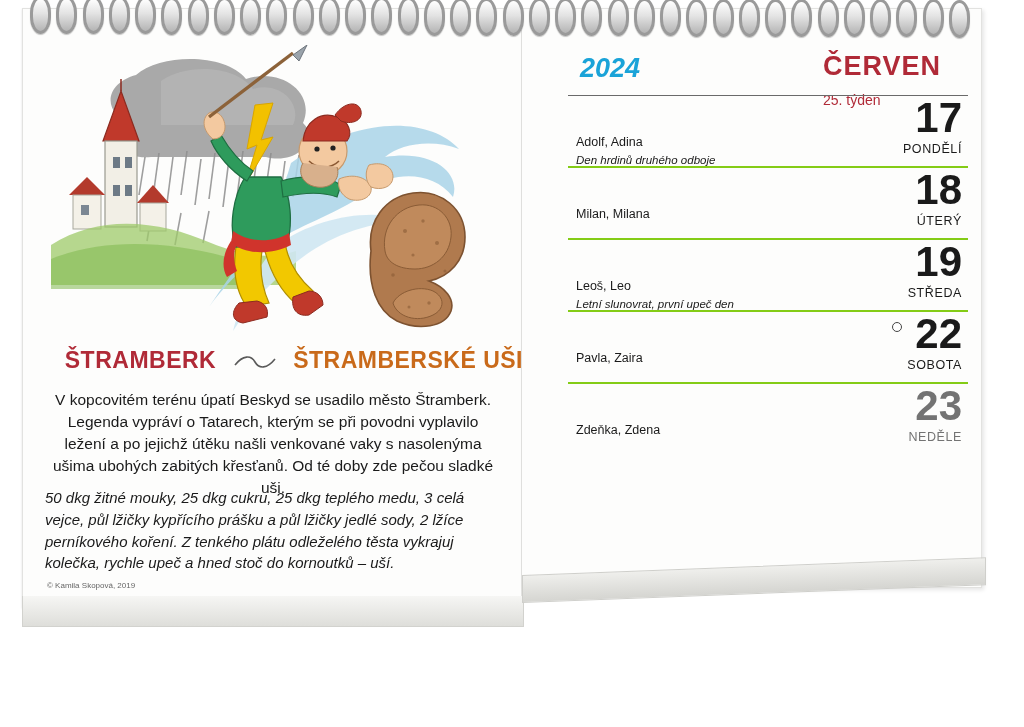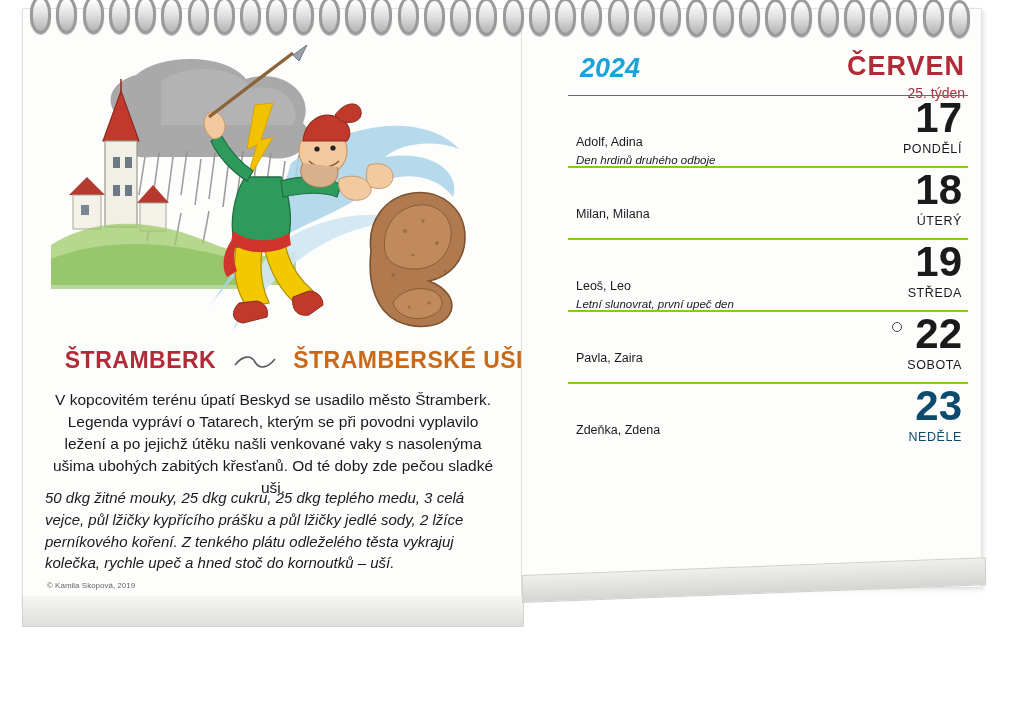--- a/index.html
+++ b/index.html
@@ -139,34 +139,33 @@
     position: absolute;
     left: 58px;
     top: 44px;
     color: #1aa3d8;
     font-size: 27px;
     font-weight: bold;
     font-style: italic;
   }
   .month {
     position: absolute;
-    right: 16px;
+    right: 40px;
     top: 42px;
-    text-align: right;
   }
   .month-name {
     color: #b02a37;
     font-size: 27px;
     font-weight: bold;
     letter-spacing: 1px;
   }
   .week-no {
     color: #b02a37;
     font-size: 14px;
-    margin-top: 3px;
+    margin-top: 10px;
   }
 
   .days {
     position: absolute;
     left: 46px;
     top: 86px;
     width: 400px;
   }
   .day {
     position: relative;
@@ -203,21 +202,21 @@
   }
   .dow {
     position: absolute;
     right: 6px;
     top: 46px;
     font-size: 12.5px;
     letter-spacing: 0.6px;
     color: #1a1a1a;
     text-align: center;
   }
-  .day.sunday .num, .day.sunday .dow { color: #0c4a6e; margin-left: 44px; }
+  .day.sunday .num, .day.sunday .dow { color: #737373; margin-left: 44px; }
   .moon {
     position: absolute;
     right: 66px;
     top: 10px;
     width: 8px;
     height: 8px;
     border: 1px solid #444;
     border-radius: 50%;
     background: #fff;
   }

